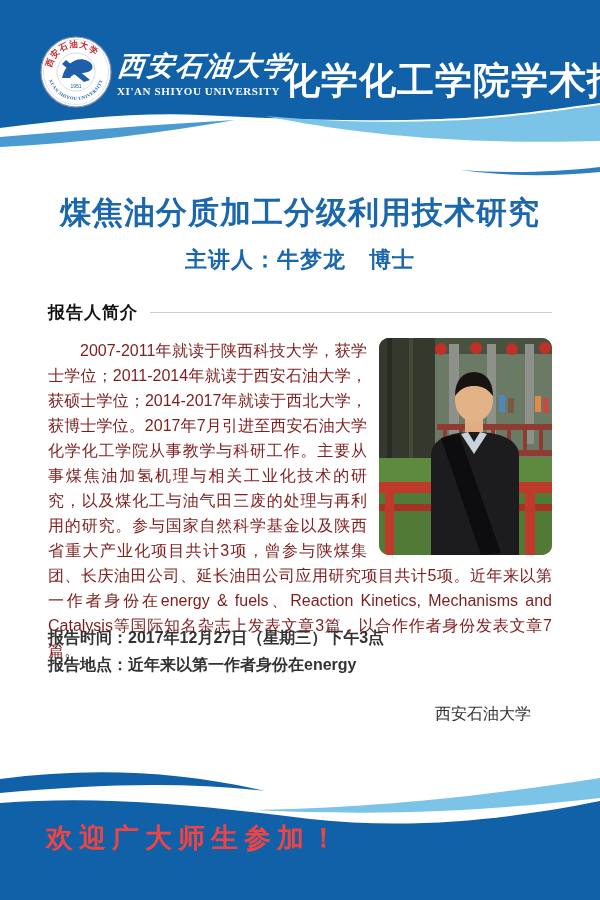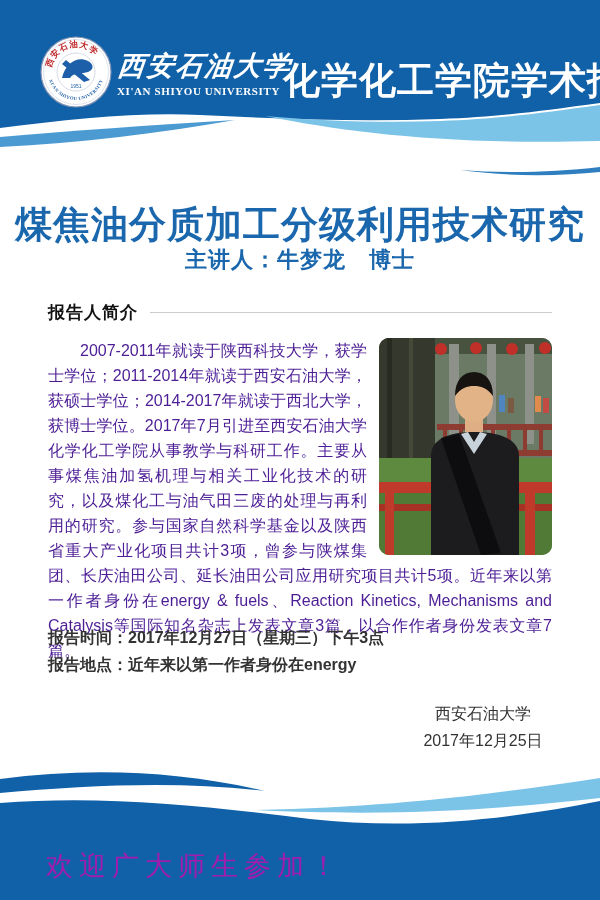--- a/index.html
+++ b/index.html
@@ -22,50 +22,50 @@
     font-family:"Liberation Serif","DejaVu Serif",serif;font-weight:bold;
     font-size:11px;letter-spacing:0.6px;white-space:nowrap;
   }
   .banner-title{
     position:absolute;top:56px;left:283px;color:#ffffff;font-weight:bold;
     font-size:37px;letter-spacing:1px;white-space:nowrap;
   }
   
   .report-title{
     position:absolute;top:192px;left:0;width:600px;text-align:center;
-    color:#1b67ad;font-size:37px;font-weight:bold;letter-spacing:1px;margin-top:8px;
+    color:#1b67ad;font-size:31px;font-weight:bold;letter-spacing:1px;
   }
   .speaker-line{
     position:absolute;top:245px;left:0;width:600px;text-align:center;
     color:#1b67ad;font-size:22px;font-weight:bold;letter-spacing:1px;
   }
   
   .bio-header{position:absolute;top:301px;left:48px;width:504px;display:flex;align-items:center;}
   .bio-title{color:#111111;font-size:17px;font-weight:bold;letter-spacing:1px;white-space:nowrap;}
   .bio-rule{flex:1;height:1px;background:#cccccc;margin-left:12px;}
   .bio-body{position:absolute;top:338px;left:48px;width:504px;}
   .speaker-photo{
     float:right;width:173px;height:217px;margin-left:12px;margin-bottom:6px;
     border-radius:10px;overflow:hidden;
   }
   .speaker-photo svg{display:block;}
   .bio-text{
-    margin:0;color:#4c1d95;font-size:16px;line-height:25px;
+    margin:0;color:#7f1d1d;font-size:16px;line-height:25px;
     text-align:justify;text-indent:2em;
   }
   
   .details{position:absolute;top:624px;left:48px;width:520px;color:#333333;
     font-size:16px;font-weight:600;line-height:27px;}
   
   .signature{position:absolute;top:700px;right:42px;width:150px;text-align:center;
     color:#333333;font-size:16px;line-height:27px;}
   
   .footer-wave{position:absolute;top:765px;left:0;width:600px;height:135px;display:block;}
   .welcome{
-    position:absolute;top:848px;left:46px;color:#a21caf;font-size:27px;font-weight:normal;
+    position:absolute;top:820px;left:46px;color:#ef4444;font-size:27px;font-weight:bold;
     letter-spacing:6px;font-family:"DejaVu Serif","Liberation Serif",serif;white-space:nowrap;
   }
 </style>
 </head>
 <body>
 
 <div class="poster">
 
   <div class="header-band"></div>
 
@@ -165,21 +165,20 @@
     <p class="bio-text">2007-2011年就读于陕西科技大学，获学士学位；2011-2014年就读于西安石油大学，获硕士学位；2014-2017年就读于西北大学，获博士学位。2017年7月引进至西安石油大学化学化工学院从事教学与科研工作。主要从事煤焦油加氢机理与相关工业化技术的研究，以及煤化工与油气田三废的处理与再利用的研究。参与国家自然科学基金以及陕西省重大产业化项目共计3项，曾参与陕煤集团、长庆油田公司、延长油田公司应用研究项目共计5项。近年来以第一作者身份在energy &amp; fuels、Reaction Kinetics, Mechanisms and Catalysis等国际知名杂志上发表文章3篇，以合作作者身份发表文章7篇。</p>
   </div>
 
   <div class="details">
     <div>报告时间：2017年12月27日（星期三）下午3点</div>
     <div>报告地点：近年来以第一作者身份在energy</div>
   </div>
 
   <div class="signature">
     <div>西安石油大学</div>
-    <div>2017年12月25日</div>
   </div>
 
   <svg class="footer-wave" viewBox="0 0 600 135" preserveAspectRatio="none" aria-hidden="true">
     <path d="M0,14 C90,2 180,6 265,26 C180,16 90,20 0,28 Z" fill="#1161a8"></path>
     <path d="M600,13 C500,28 400,42 255,45 C400,52 500,44 600,33 Z" fill="#7cc3e8"></path>
     <path d="M0,38 C100,30 200,40 310,54 C420,66 520,52 600,36 L600,135 L0,135 Z" fill="#1161a8"></path>
   </svg>
   <div class="welcome">欢迎广大师生参加！</div>
 
 </div>

